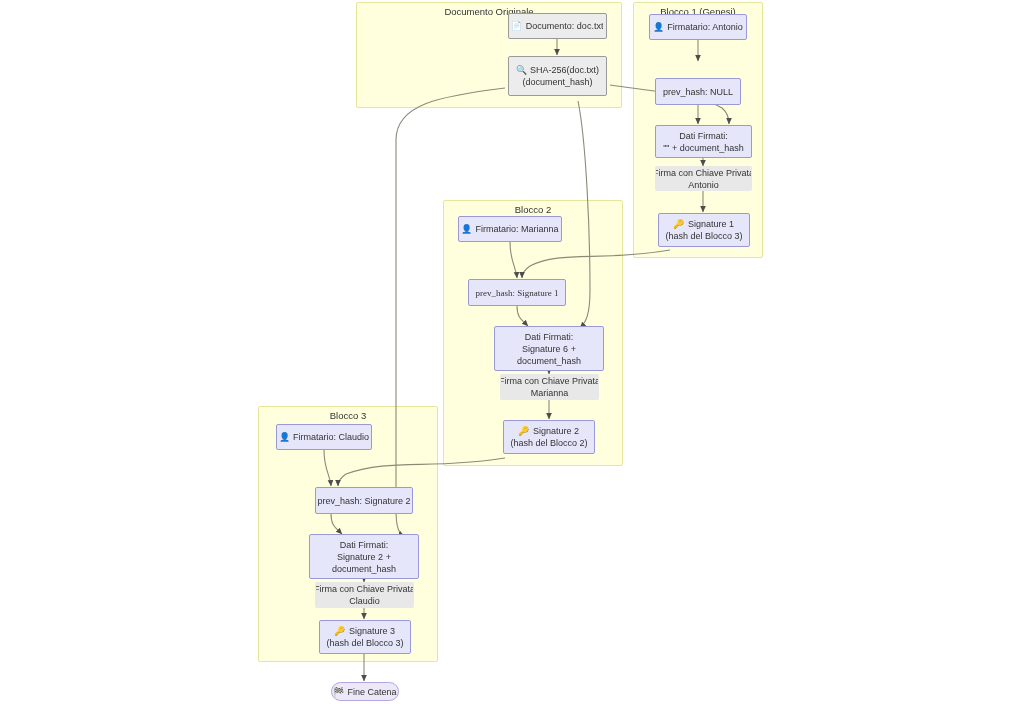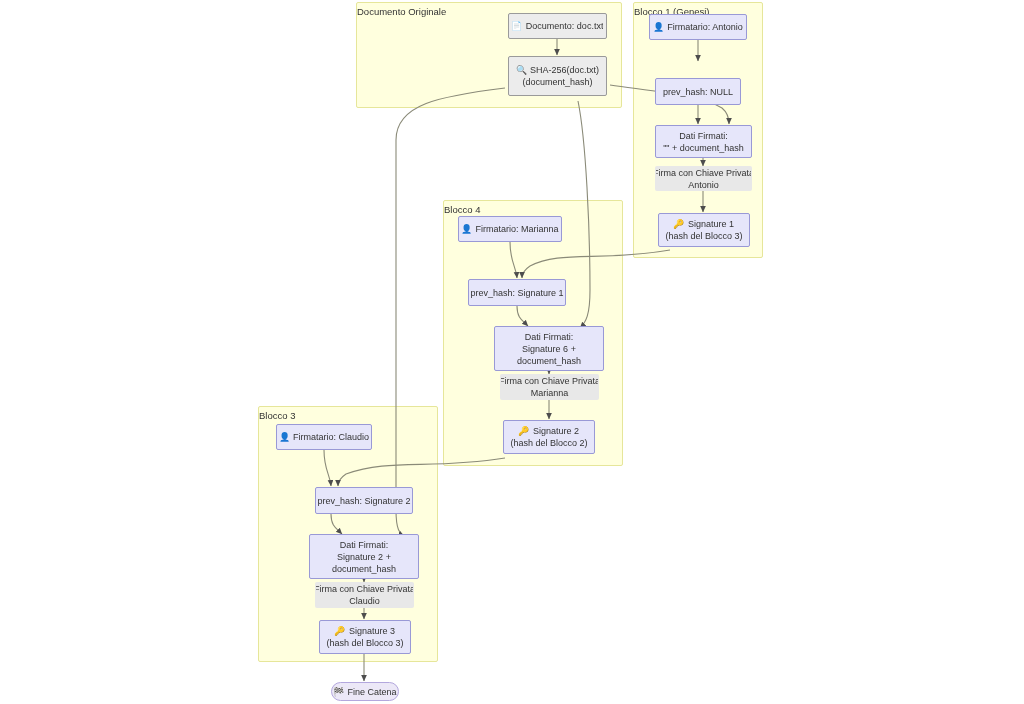--- a/index.html
+++ b/index.html
@@ -15,20 +15,21 @@
   .subgraph{
     position:absolute;
     background:#ffffde;
     border:1px solid #e6e69a;
     border-radius:2px;
     box-sizing:border-box;
   }
   .subgraph-title{
     position:absolute;
     left:0;right:0;top:3px;
+    text-align:center;
     font-size:9.5px;
     color:#333333;
     white-space:nowrap;
   }
 
   
   .node{
     position:absolute;
     box-sizing:border-box;
     display:flex;
@@ -61,21 +62,21 @@
 
   <div class="subgraph" style="left:356px;top:2px;width:266px;height:106px;">
     <div class="subgraph-title">Documento Originale</div>
   </div>
 
   <div class="subgraph" style="left:633px;top:2px;width:130px;height:256px;">
     <div class="subgraph-title">Blocco 1 (Genesi)</div>
   </div>
 
   <div class="subgraph" style="left:443px;top:200px;width:180px;height:266px;">
-    <div class="subgraph-title">Blocco 4</div>
+    <div class="subgraph-title">Blocco 2</div>
   </div>
 
   <div class="subgraph" style="left:258px;top:406px;width:180px;height:256px;padding-left:40px;">
     <div class="subgraph-title">Blocco 3</div>
   </div>
 
   <svg class="edges" viewBox="0 0 1024 704" xmlns="http://www.w3.org/2000/svg">
     <defs>
       <marker id="arw" markerWidth="7" markerHeight="7" refX="5.4" refY="2.6" orient="auto" markerUnits="strokeWidth">
         <path d="M0,0 L5.6,2.6 L0,5.2 z" fill="#4d4d4d"></path>
@@ -167,21 +168,21 @@
     <div class="ln">(hash del Blocco 3)</div>
   </div>
 
   <div class="node n-lav" style="left:458px;top:216px;width:104px;height:26px;">
     <div class="row">
       <span class="ico">👤</span>
       <span class="ln clip">Firmatario: Marianna</span>
     </div>
   </div>
 
-  <div class="node n-lav" style="left:468px;top:279px;width:98px;height:27px;">
+  <div class="node n-lav" style="left:468px;top:279px;width:98px;height:27px;font-family:Liberation Serif, serif;">
     <div class="ln">prev_hash: Signature 1</div>
   </div>
 
   <div class="node n-lav" style="left:494px;top:326px;width:110px;height:45px;">
     <div class="ln">Dati Firmati:</div>
     <div class="ln">Signature 6 +</div>
     <div class="ln">document_hash</div>
   </div>
 
   <div class="node n-plain" style="left:500px;top:374px;width:99px;height:26px;">

